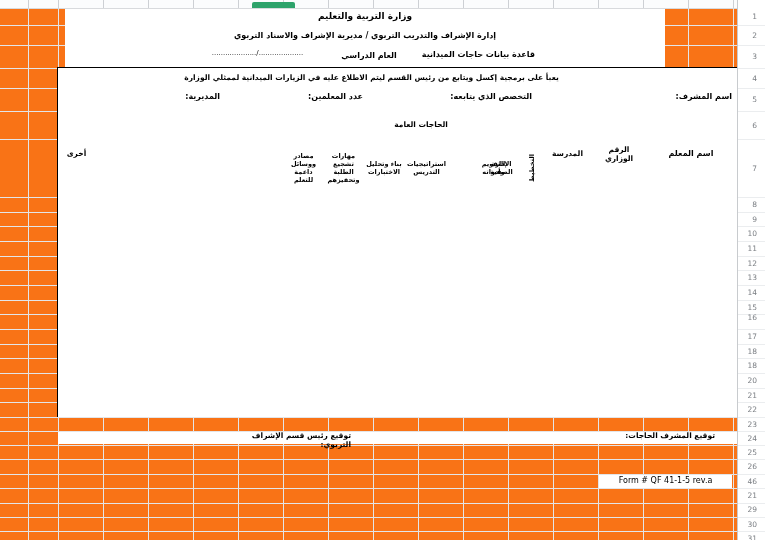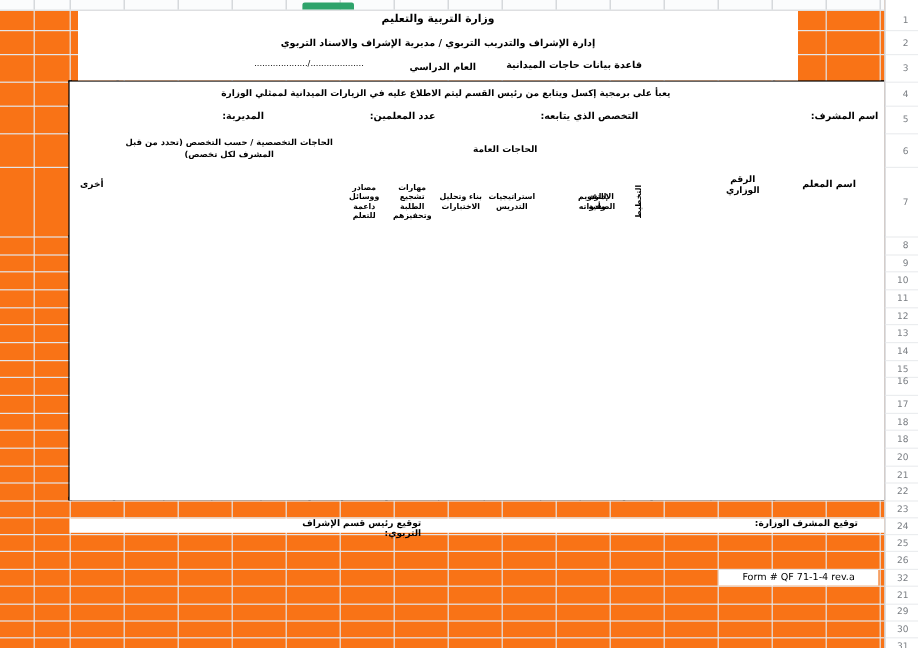--- a/index.html
+++ b/index.html
@@ -136,41 +136,41 @@
 
   <div class="txt c b" style="left:100px;top:69px;width:543px;height:18px;font-size:7.5px;">يعبأ على برمجية إكسل ويتابع من رئيس القسم ليتم الاطلاع عليه في الزيارات الميدانية لممثلي الوزارة</div>
 
   <div class="txt r b" style="left:647px;top:92px;width:85px;height:16px;font-size:8px;">اسم المشرف:</div>
   <div class="txt r b" style="left:418px;top:92px;width:114px;height:16px;font-size:8px;">التخصص الذي يتابعه:</div>
   <div class="txt r b" style="left:283px;top:92px;width:80px;height:16px;font-size:8px;">عدد المعلمين:</div>
   <div class="txt r b" style="left:152px;top:92px;width:68px;height:16px;font-size:8px;">المديرية:</div>
 
   <div class="txt c b" style="left:646px;top:111px;width:90px;height:86px;font-size:8px;">اسم المعلم</div>
   <div class="txt c b" style="left:594px;top:111px;width:50px;height:86px;font-size:7.5px;">الرقم الوزاري</div>
+  <div class="txt c b" style="left:544px;top:111px;width:47px;height:86px;font-size:7.5px;">المدرسة</div>
   <div class="txt c b" style="left:59px;top:111px;width:35px;height:86px;font-size:7.5px;">أخرى</div>
 
   <div class="txt c b" style="left:322px;top:111px;width:198px;height:27px;font-size:7.5px;">الحاجات العامة</div>
-  <div class="txt c b" style="left:92px;top:111px;width:198px;height:27px;font-size:7px;z-index:6;line-height:1.3;">الحاجات التخصصية / حسب التخصص (تحدد من قبل المشرف لكل تخصص)</div>
 
   <div class="txt c b" style="left:520px;top:139px;width:23px;height:58px;font-size:6.5px;">
     <span class="rot">التخطيط</span>
   </div>
 
   <div class="txt c b" style="left:484px;top:139px;width:35px;height:58px;font-size:6.5px;">الإدارة الصفية</div>
   <div class="txt c b" style="left:478px;top:139px;width:31px;height:58px;font-size:6.5px;">التقويم وأدواته</div>
   <div class="txt c b" style="left:404px;top:139px;width:45px;height:58px;font-size:6.5px;">استراتيجيات التدريس</div>
   <div class="txt c b" style="left:366px;top:139px;width:36px;height:58px;font-size:6.5px;">بناء وتحليل الاختبارات</div>
   <div class="txt c b" style="left:323px;top:139px;width:41px;height:58px;font-size:6.5px;">مهارات تشجيع الطلبة وتحفيزهم</div>
   <div class="txt c b" style="left:286px;top:139px;width:35px;height:58px;font-size:6.5px;">مصادر ووسائل داعمة للتعلم</div>
 
   <div class="abs" style="left:58px;top:197px;width:679px;height:220px;z-index:4;"></div>
 
-  <div class="txt r b" style="left:600px;top:431px;width:115px;height:13px;font-size:7.5px;">توقيع المشرف الوزارة:</div>
+  <div class="txt r b" style="left:600px;top:431px;width:115px;height:13px;font-size:7.5px;">توقيع المشرف الحاجات:</div>
   <div class="txt r b" style="left:243px;top:431px;width:108px;height:13px;font-size:7.5px;">توقيع رئيس قسم الإشراف التربوي:</div>
-  <div class="txt c" style="left:599px;top:474px;width:133px;height:14px;font-size:8px;direction:ltr;">Form # QF 71-1-4 rev.a</div>
+  <div class="txt c" style="left:599px;top:474px;width:133px;height:14px;font-size:8px;direction:ltr;">Form # QF 41-1-5 rev.a</div>
 
   <div id="col-strip">
       <div class="ln" style="left: 28px; top: 0px; width: 1px; height: 8px; background: rgb(205, 208, 212);"></div>
       <div class="ln" style="left: 58px; top: 0px; width: 1px; height: 8px; background: rgb(205, 208, 212);"></div>
       <div class="ln" style="left: 103px; top: 0px; width: 1px; height: 8px; background: rgb(205, 208, 212);"></div>
       <div class="ln" style="left: 148px; top: 0px; width: 1px; height: 8px; background: rgb(205, 208, 212);"></div>
       <div class="ln" style="left: 193px; top: 0px; width: 1px; height: 8px; background: rgb(205, 208, 212);"></div>
       <div class="ln" style="left: 238px; top: 0px; width: 1px; height: 8px; background: rgb(205, 208, 212);"></div>
       <div class="ln" style="left: 283px; top: 0px; width: 1px; height: 8px; background: rgb(205, 208, 212);"></div>
       <div class="ln" style="left: 328px; top: 0px; width: 1px; height: 8px; background: rgb(205, 208, 212);"></div>
@@ -232,21 +232,21 @@
       <div class="rownum" style="top: 405.167px; left: 0px;">22</div>
       <div class="gtick" style="top: 417px;"></div>
       <div class="rownum" style="top: 419.5px; left: 0px;">23</div>
       <div class="gtick" style="top: 431px;"></div>
       <div class="rownum" style="top: 433.5px; left: 0px;">24</div>
       <div class="gtick" style="top: 445px;"></div>
       <div class="rownum" style="top: 447.7px; left: 0px;">25</div>
       <div class="gtick" style="top: 459px;"></div>
       <div class="rownum" style="top: 462.1px; left: 0px;">26</div>
       <div class="gtick" style="top: 474px;"></div>
-      <div class="rownum" style="top: 476.5px; left: 0px;">32</div>
+      <div class="rownum" style="top: 476.5px; left: 0px;">46</div>
       <div class="gtick" style="top: 488px;"></div>
       <div class="rownum" style="top: 490.9px; left: 0px;">21</div>
       <div class="gtick" style="top: 503px;"></div>
       <div class="rownum" style="top: 505.3px; left: 0px;">29</div>
       <div class="gtick" style="top: 517px;"></div>
       <div class="rownum" style="top: 519.7px; left: 0px;">30</div>
       <div class="gtick" style="top: 531px;"></div>
       <div class="rownum" style="top: 534.1px; left: 0px;">31</div>
     </div>
 </div>

